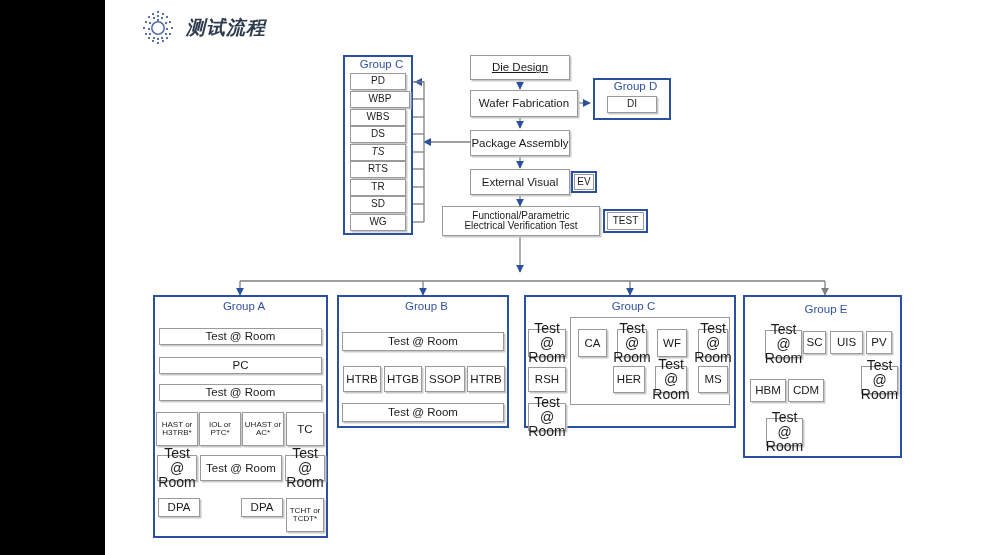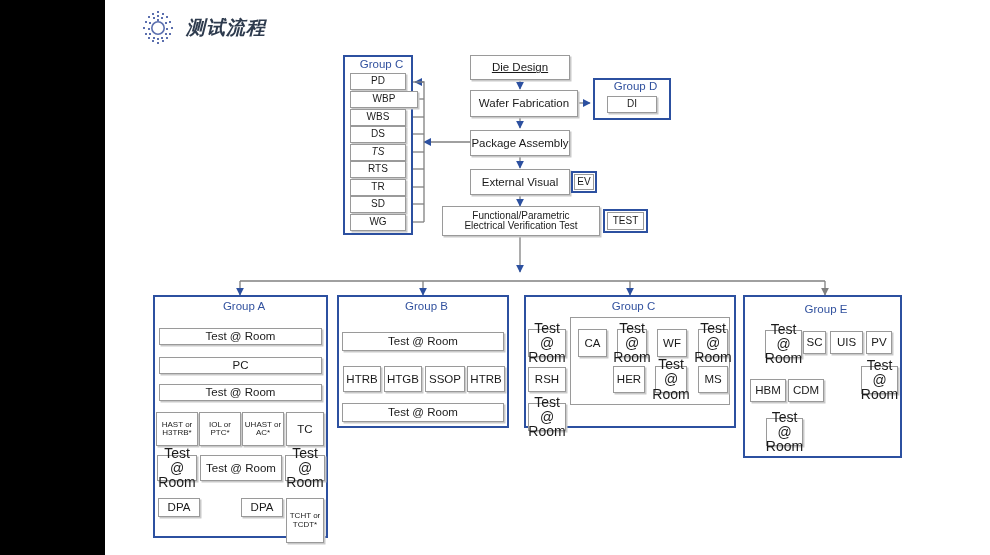--- a/index.html
+++ b/index.html
@@ -216,21 +216,21 @@
       <path d="M801,369 L801,378" marker-end="url(#abs)"></path>
       <path d="M767,401 L767,409 L784,409 L784,417" marker-end="url(#abs)"></path>
       <path d="M801,401 L801,409"></path>
       <path d="M879,356 L879,365" marker-end="url(#abs)"></path>
     </g>
   </svg>
 
   <div class="group-frame" style="left:343px; top:55px; width:70px; height:180px;"></div>
   <div class="group-label" style="left:343px; top:58px; width:70px;">Group C</div>
   <div class="node f10" style="left:350px; top:73px;  width:56px; height:17px;">PD</div>
-  <div class="node f10" style="left:350px; top:91px;  width:68px; height:17px;text-align:right;">WBP</div>
+  <div class="node f10" style="left:350px; top:91px;  width:60px; height:17px;text-align:right;">WBP</div>
   <div class="node f10" style="left:350px; top:109px; width:56px; height:17px;">WBS</div>
   <div class="node f10" style="left:350px; top:126px; width:56px; height:17px;">DS</div>
   <div class="node f10" style="left:350px; top:144px; width:56px; height:17px;font-style:italic;">TS</div>
   <div class="node f10" style="left:350px; top:161px; width:56px; height:17px;">RTS</div>
   <div class="node f10" style="left:350px; top:179px; width:56px; height:17px;">TR</div>
   <div class="node f10" style="left:350px; top:196px; width:56px; height:17px;text-align:center;">SD</div>
   <div class="node f10" style="left:350px; top:214px; width:56px; height:17px;">WG</div>
 
   <div class="node f11" style="left:470px; top:55px;  width:100px; height:25px;text-decoration:underline;">Die Design</div>
   <div class="node f11" style="left:470px; top:90px;  width:108px; height:27px;">Wafer Fabrication</div>
@@ -261,21 +261,21 @@
   <div class="node f8" style="left:242px; top:412px; width:42px; height:34px;">UHAST or
 AC*</div>
   <div class="node f11" style="left:286px; top:412px; width:38px; height:34px;">TC</div>
   <div class="node f9" style="left:157px; top:455px; width:40px; height:26px;">Test @
 Room</div>
   <div class="node f11" style="left:200px; top:455px; width:82px; height:26px;">Test @ Room</div>
   <div class="node f9" style="left:285px; top:455px; width:40px; height:26px;">Test @
 Room</div>
   <div class="node f11" style="left:158px; top:498px; width:42px; height:19px;">DPA</div>
   <div class="node f11" style="left:241px; top:498px; width:42px; height:19px;">DPA</div>
-  <div class="node f8" style="left:286px; top:498px; width:38px; height:45px;">TCHT or
+  <div class="node f8" style="left:286px; top:498px; width:38px; height:34px;">TCHT or
 TCDT*</div>
 
   <div class="group-frame" style="left:337px; top:295px; width:172px; height:133px;"></div>
   <div class="group-label" style="left:337px; top:300px; width:172px;">Group B</div>
   <div class="node f11" style="left:342px; top:332px; width:162px; height:19px;">Test @ Room</div>
   <div class="node f11" style="left:343px; top:366px; width:38px; height:26px;">HTRB</div>
   <div class="node f11" style="left:384px; top:366px; width:38px; height:26px;">HTGB</div>
   <div class="node f11" style="left:425px; top:366px; width:40px; height:26px;">SSOP</div>
   <div class="node f11" style="left:467px; top:366px; width:38px; height:26px;">HTRB</div>
   <div class="node f11" style="left:342px; top:403px; width:162px; height:19px;">Test @ Room</div>

